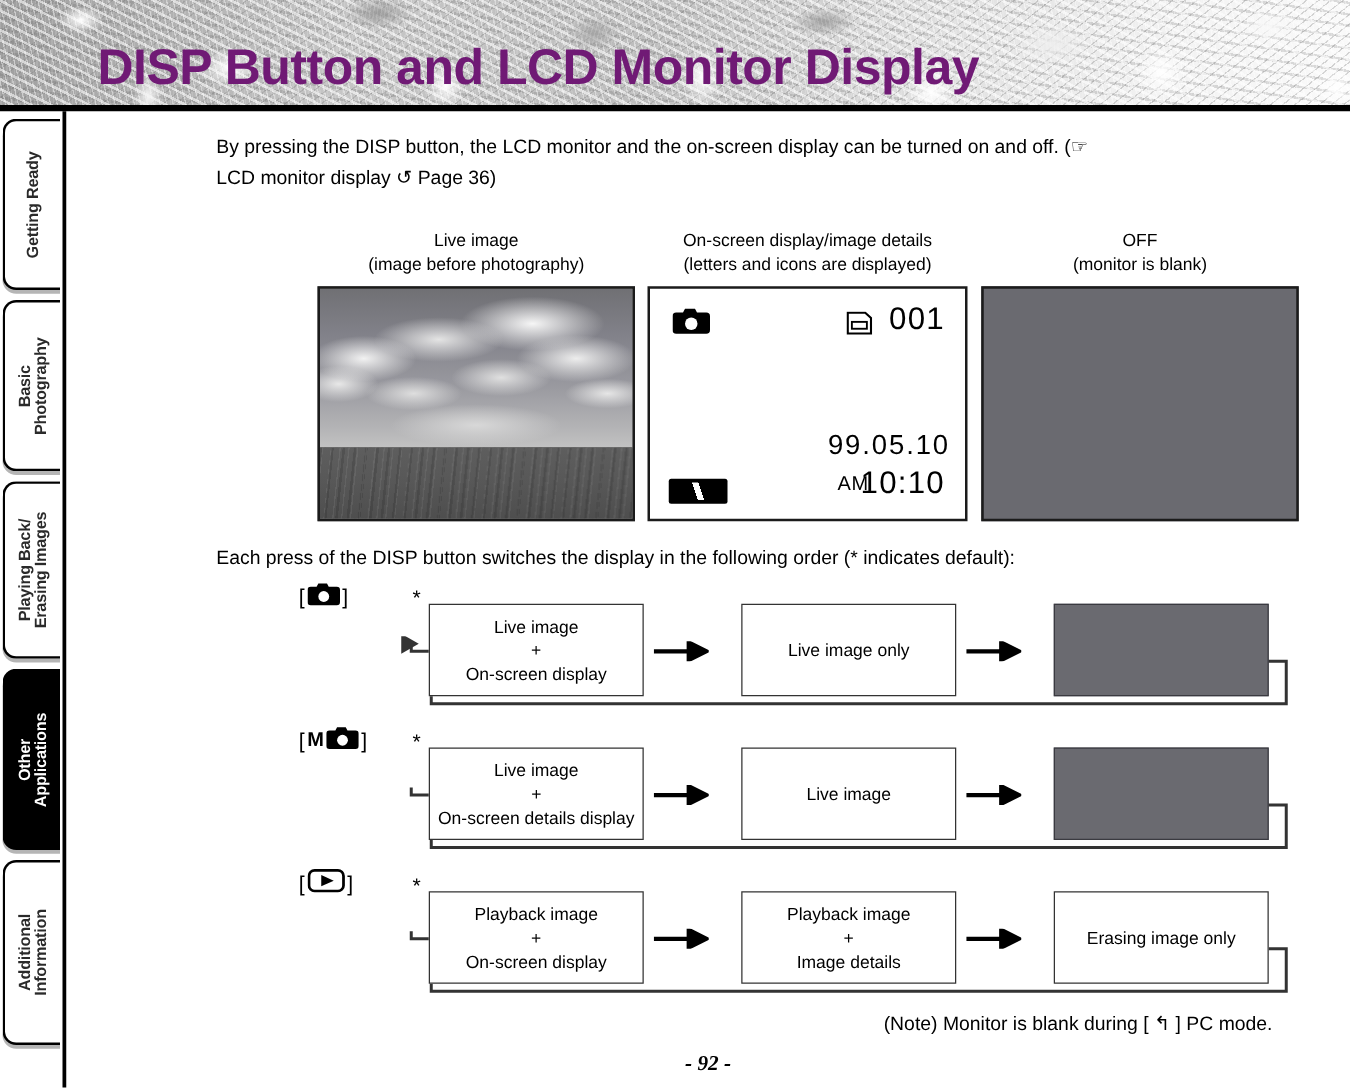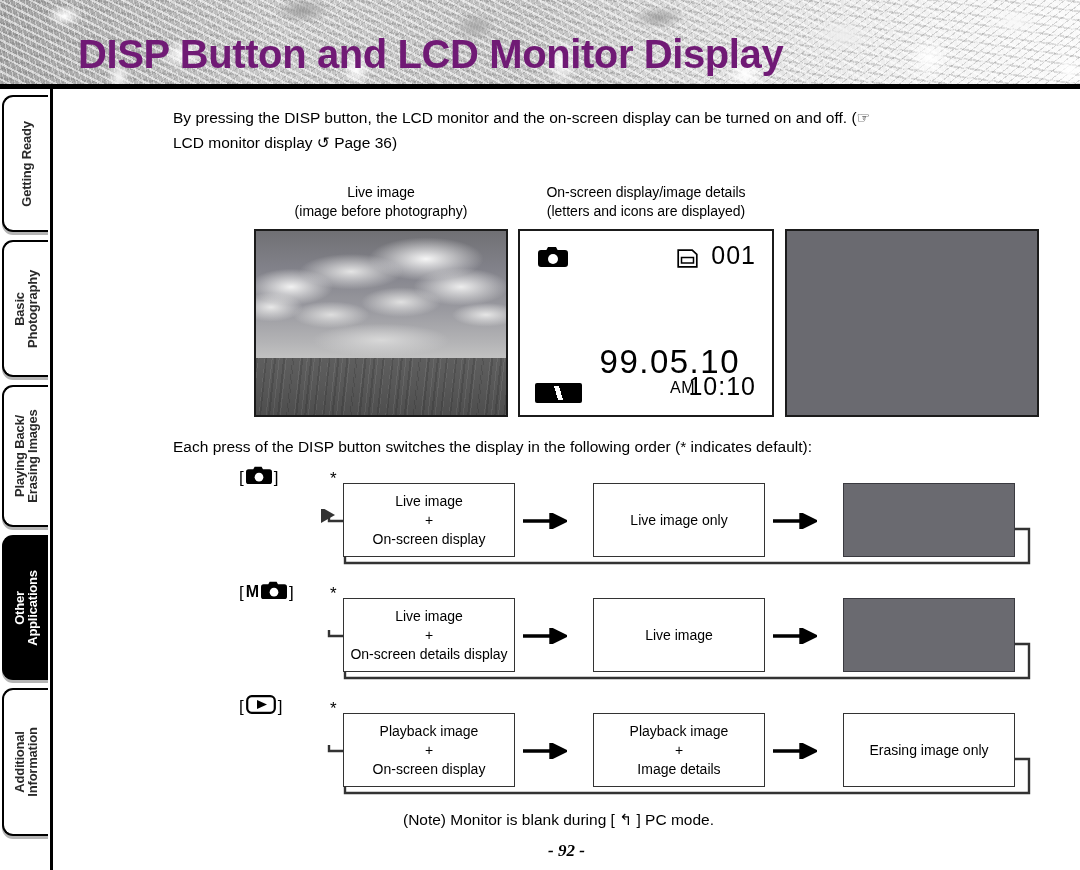--- a/index.html
+++ b/index.html
@@ -81,21 +81,21 @@
   #sidebar-rule{position:absolute;left:50px;top:89px;width:3px;height:781px;background:#000;}
 
   
   #content{position:absolute;left:53px;top:89px;width:1027px;height:576px;}
 
   .para{
     position:absolute;font-size:15.5px;line-height:25px;color:#000;
   }
   #intro{left:120px;top:16px;width:880px;}
   #order-text{left:120px;top:345px;width:890px;}
-  #note-text{left:0px;top:718px;width:965px;text-align:center;font-size:15.5px;padding-left:23px;}
+  #note-text{left:0px;top:718px;width:965px;text-align:right;font-size:15.5px;}
   #page-num{
     position:absolute;left:0;top:752px;width:1027px;text-align:center;
     font-family:Liberation Serif, serif;font-style:italic;font-weight:bold;font-size:17px;
   }
 
   
   .panel-caption{
     position:absolute;text-align:center;font-size:14px;line-height:19px;color:#000;
   }
   .panel-box{position:absolute;box-sizing:border-box;border:2px solid #1b1b1b;}
@@ -126,21 +126,21 @@
   #photo-horizon{
     position:absolute;left:0;top:69%;width:100%;height:3px;
     background:linear-gradient(90deg,#4a4a4a,#5a5a5a 40%,#3f3f3f 70%,#545454);
   }
 
   
   #osd-panel{left:465px;top:140px;width:256px;height:188px;background:#fff;}
   #osd-camera-icon{position:absolute;left:18px;top:14px;}
   #osd-card{position:absolute;right:74px;top:18px;}
   #osd-count{position:absolute;right:16px;top:10px;font-size:25px;letter-spacing:1px;}
-  #osd-date{position:absolute;right:32px;top:112px;font-size:33px;letter-spacing:1.5px;}
+  #osd-date{position:absolute;right:12px;top:112px;font-size:22px;letter-spacing:1.5px;}
   #osd-ampm{position:absolute;right:77px;top:148px;font-size:16px;letter-spacing:.5px;}
   #osd-time{position:absolute;right:16px;top:141px;font-size:25px;letter-spacing:1px;margin-left:44px;}
   #osd-battery{position:absolute;left:15px;top:152px;width:47px;height:20px;background:#000;border-radius:2px;}
   #osd-battery::after{
     content:"";position:absolute;left:5px;top:3px;width:37px;height:14px;
     background:linear-gradient(72deg,#000 0 44%,#fff 44% 56%,#000 56% 100%);
   }
 
   
   #off-panel{left:732px;top:140px;width:254px;height:188px;background:#6a6a70;}
@@ -221,20 +221,24 @@
     <span>LCD monitor display ↺ Page 36)</span>
   </div>
 
   <div class="panel-caption" style="left:201px;top:94px;width:254px;">
     <span>Live image</span><br>
     <span>(image before photography)</span>
   </div>
   <div class="panel-caption" style="left:447px;top:94px;width:292px;">
     <span>On-screen display/image details</span><br>
     <span>(letters and icons are displayed)</span>
+  </div>
+  <div class="panel-caption" style="left:732px;top:94px;width:254px;">
+    <span>OFF</span><br>
+    <span>(monitor is blank)</span>
   </div>
 
   <div class="panel-box" id="photo-panel">
     <div id="photo-sky"></div>
     <div id="photo-horizon"></div>
     <div id="photo-ground"></div>
   </div>
 
   <div class="panel-box" id="osd-panel">
     <span id="osd-camera-icon">

